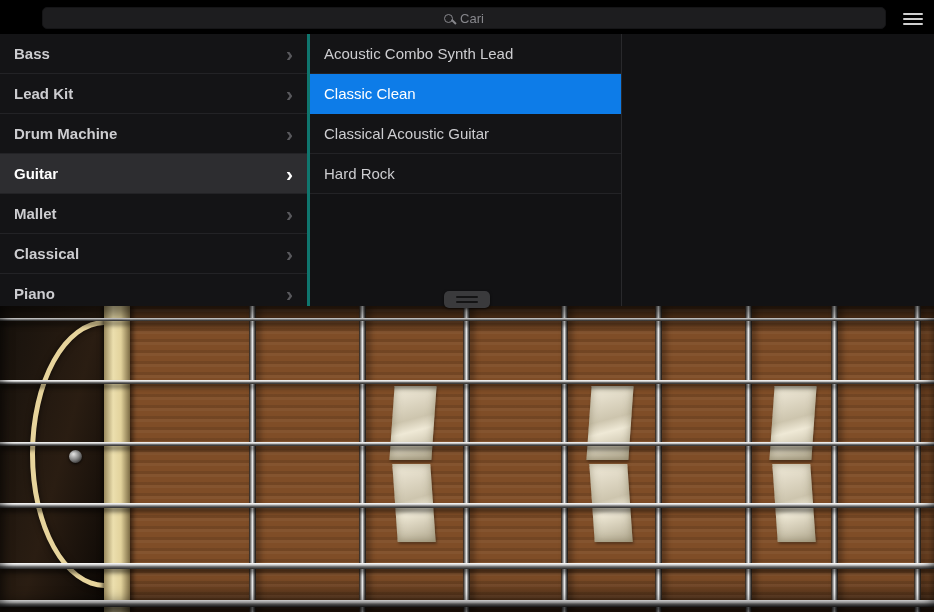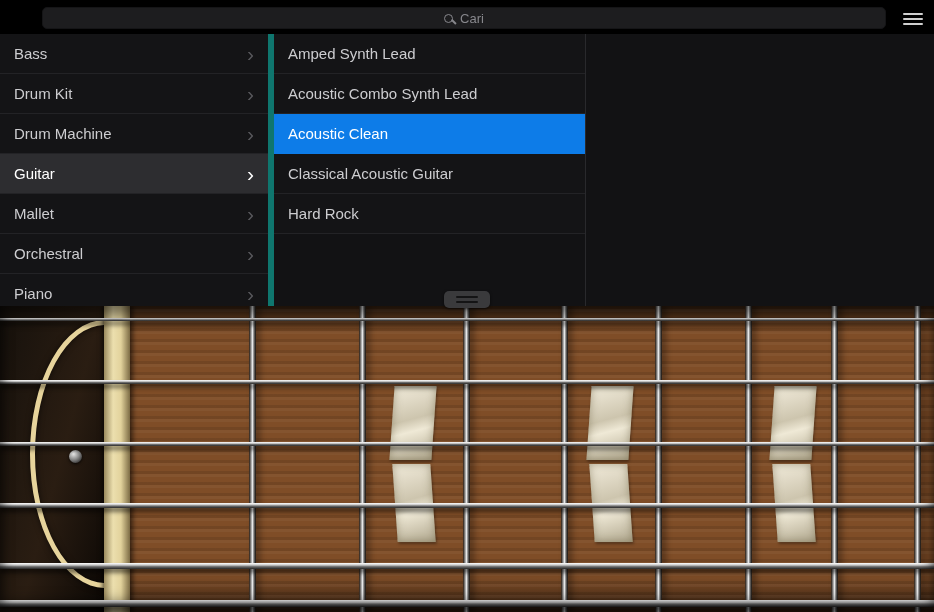--- a/index.html
+++ b/index.html
@@ -18,21 +18,21 @@
     color:#87878c; font-size:13px; cursor:text;
   }
   .mag { position:relative; width:9px; height:9px; border:1.5px solid #87878c; border-radius:50%; display:inline-block; flex:0 0 auto; }
   .mag::after { content:""; position:absolute; width:6px; height:1.5px; background:#87878c; transform:rotate(45deg); right:-5px; bottom:-1px; }
   .burger { position:absolute; right:11px; top:13px; width:20px; display:flex; flex-direction:column; gap:3px; cursor:pointer; }
   .burger i { display:block; height:2px; background:#cfcfcf; border-radius:1px; }
 
   
   .list { position:absolute; left:0; top:34px; width:100%; height:272px; background:#121214; display:flex; z-index:20; }
   .col { height:100%; overflow:hidden; }
-  .col.cats  { width:274px; border-right:6px solid #0f766e; }
+  .col.cats  { width:310px; border-right:3px solid #0f766e;font-weight:bold; }
   .col.insts { width:312px; border-right:1px solid #29292c; }
   .row {
     height:40px; display:flex; align-items:center; padding:0 14px;
     font-size:15px; color:#cdcdd0; background:#141416;
     border-bottom:1px solid #232326; cursor:pointer;
   }
   .row .chev { margin-left:auto; color:#58585c; font-size:21px; line-height:16px; }
   .row.cat-selected { background:#2d2d30; color:#ffffff;justify-content:space-between; }
   .row.cat-selected .chev { color:#ffffff; }
   .row.inst-selected { background:#0d7ce8; color:#ffffff; border-bottom-color:#0d7ce8; }
@@ -114,54 +114,51 @@
   </div>
 
   <div class="list">
 
     <div class="col cats">
       <div class="row">
         <span>Bass</span>
         <span class="chev">›</span>
       </div>
       <div class="row">
-        <span>Drum Kit</span>
+        <span>Lead Kit</span>
         <span class="chev">›</span>
       </div>
       <div class="row">
         <span>Drum Machine</span>
         <span class="chev">›</span>
       </div>
       <div class="row cat-selected">
         <span>Guitar</span>
         <span class="chev">›</span>
       </div>
       <div class="row">
         <span>Mallet</span>
         <span class="chev">›</span>
       </div>
       <div class="row">
-        <span>Orchestral</span>
+        <span>Classical</span>
         <span class="chev">›</span>
       </div>
       <div class="row">
         <span>Piano</span>
         <span class="chev">›</span>
       </div>
     </div>
 
     <div class="col insts">
       <div class="row">
-        <span>Amped Synth Lead</span>
-      </div>
-      <div class="row">
         <span>Acoustic Combo Synth Lead</span>
       </div>
       <div class="row inst-selected">
-        <span>Acoustic Clean</span>
+        <span>Classic Clean</span>
       </div>
       <div class="row">
         <span>Classical Acoustic Guitar</span>
       </div>
       <div class="row">
         <span>Hard Rock</span>
       </div>
     </div>
 
     <div class="filler"></div>

